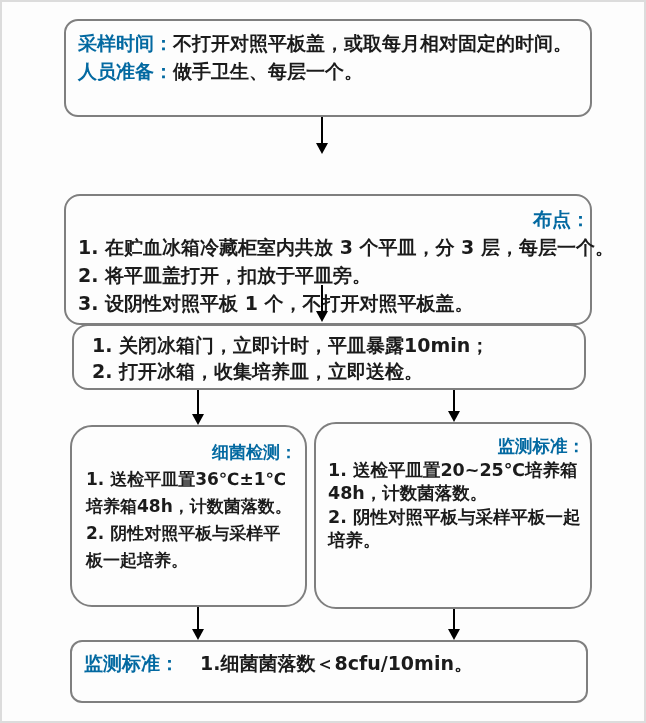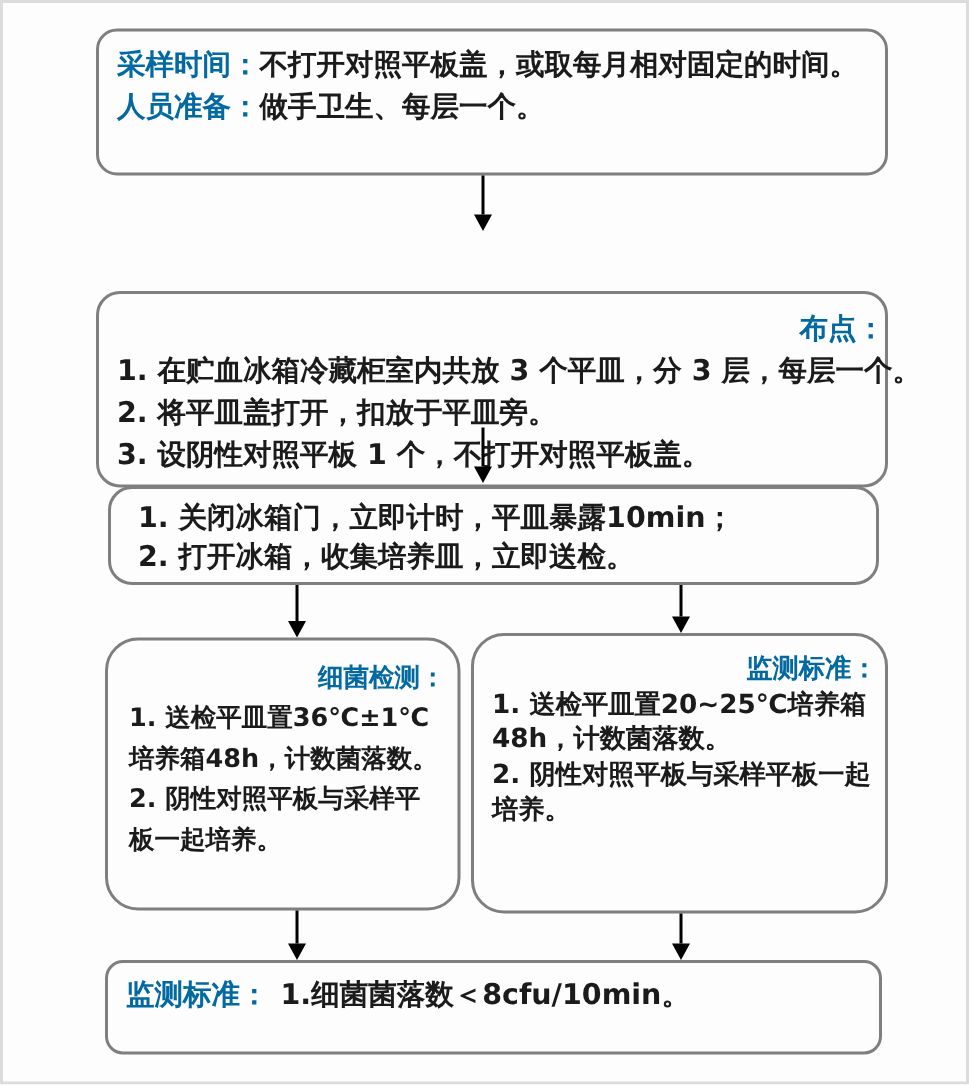--- a/index.html
+++ b/index.html
@@ -28,21 +28,21 @@
   
   .box-placement{left:62px;top:152px;width:528px;height:131px;border-radius:16px;padding:9px 0 0 12px;font-size:19px;line-height:28px;margin-top:40px;}
   
   .box-exposure{left:70px;top:322px;width:514px;height:66px;border-radius:16px;padding:6px 0 0 18px;font-size:19px;line-height:26px;}
   
   .box-bacteria{left:68px;top:423px;width:237px;height:182px;border-radius:22px;padding:12px 8px 0 14px;font-size:17px;line-height:27px;}
   
   .box-mold{left:312px;top:420px;width:278px;height:187px;border-radius:22px;padding:11px 5px 0 12px;font-size:17.5px;line-height:23.5px;}
   
   .box-standard{left:68px;top:638px;width:518px;height:63px;border-radius:12px;padding:10px 0 0 12px;font-size:19px;line-height:23px;display:flex;}
-  .box-standard .std-items{margin-left:8px;}
+  .box-standard .std-items{margin-left:21px;}
 
   
   .arrow{position:absolute;width:13px;display:flex;flex-direction:column;align-items:center;}
   .arrow .stem{width:2px;background:#000;flex:1;}
   .arrow .head{width:0;height:0;border-left:6.5px solid transparent;border-right:6.5px solid transparent;border-top:11px solid #000;}
 </style>
 </head>
 <body>
 
 <div class="canvas">

